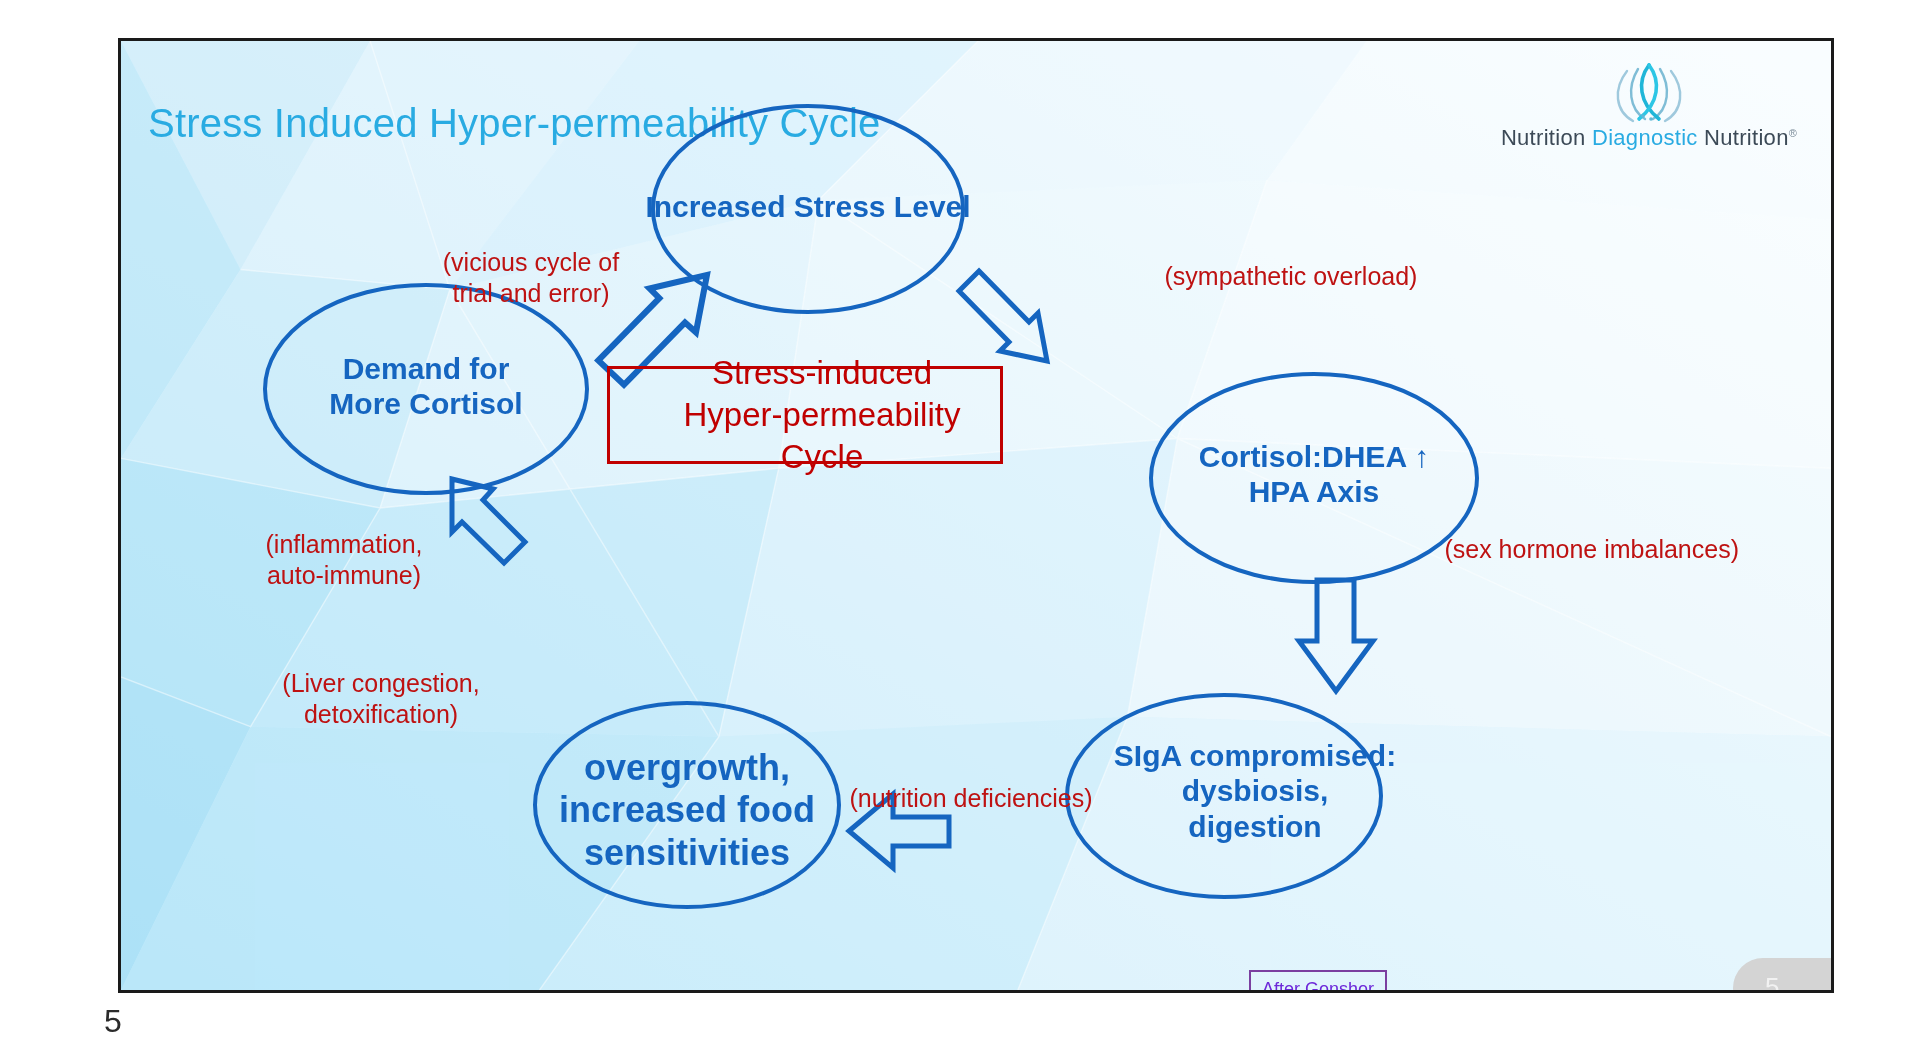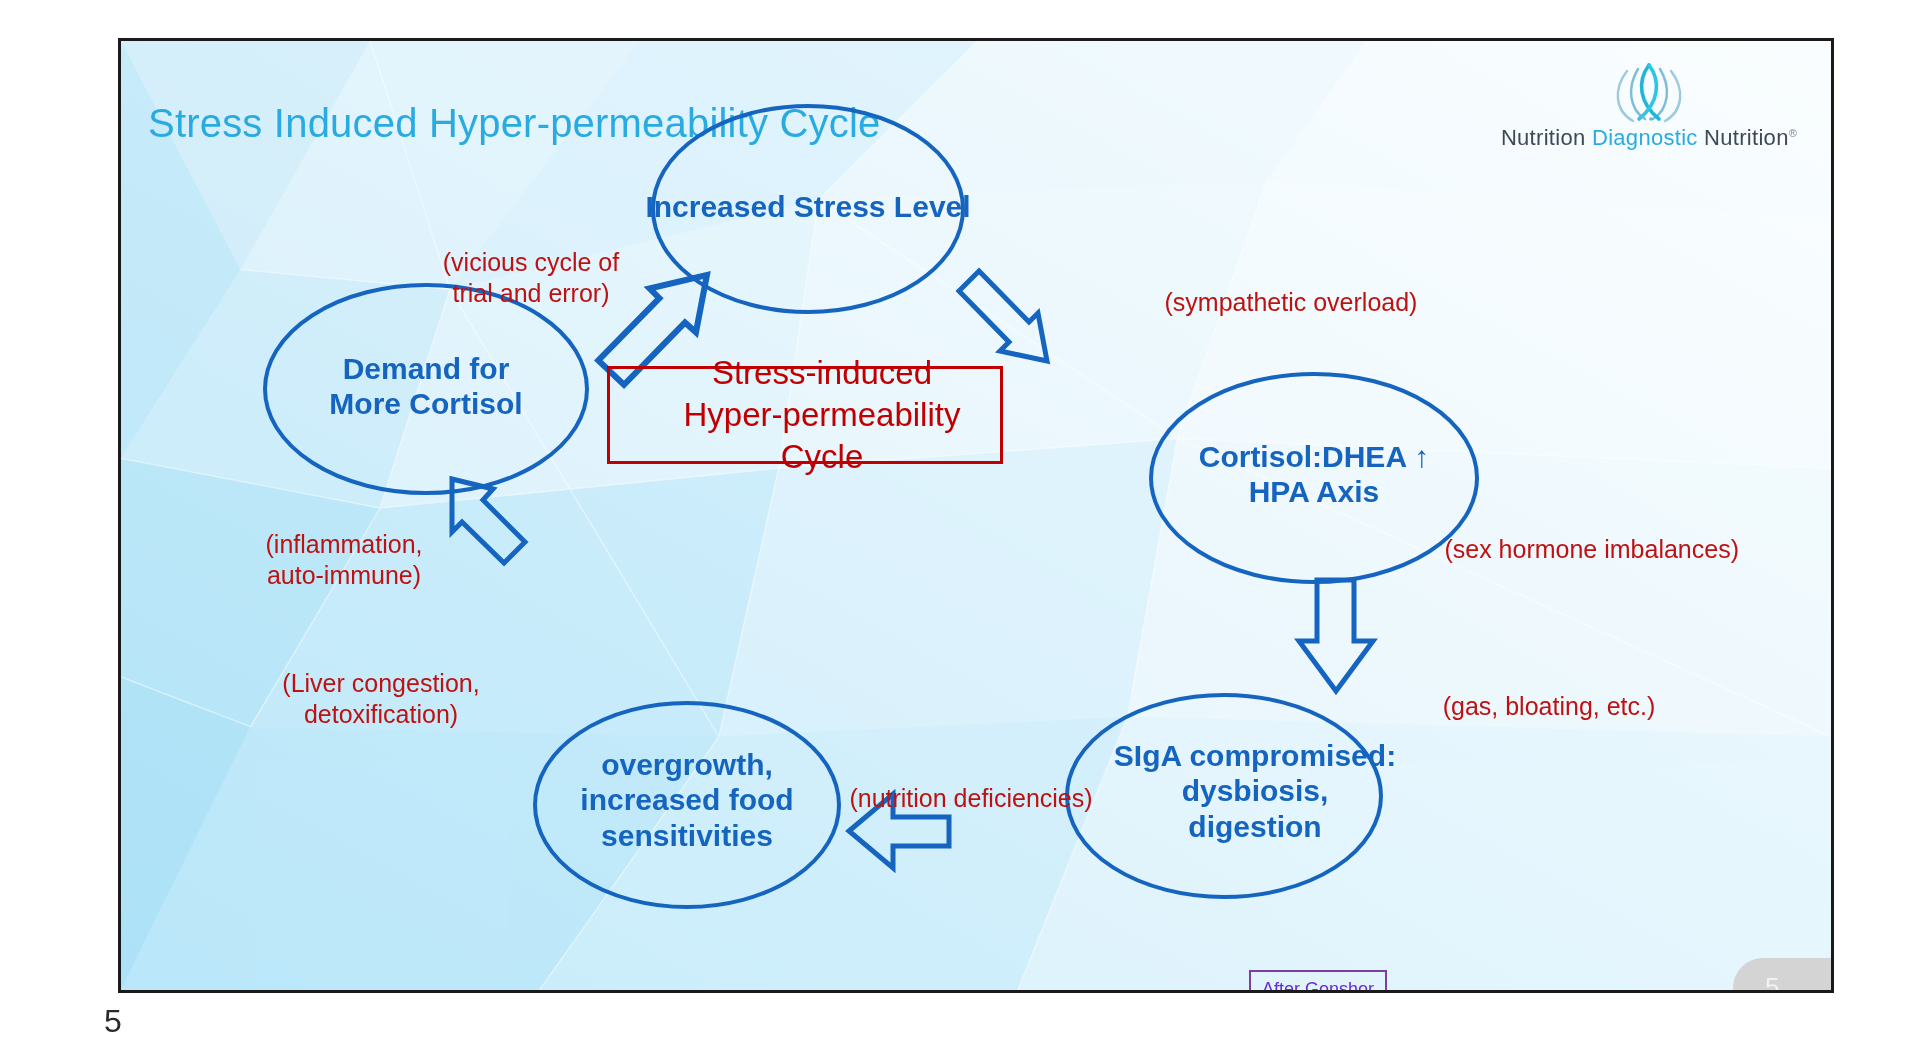--- a/index.html
+++ b/index.html
@@ -221,40 +221,39 @@
 
     <div class="node-label" style="left:517px; top:148px; width:340px; font-size:30px;">Increased Stress Level</div>
 
     <div class="node-label" style="left:1023px; top:398px; width:340px; font-size:30px;">Cortisol:DHEA ↑
 HPA Axis</div>
 
     <div class="node-label" style="left:964px; top:697px; width:340px; font-size:30px;">SIgA compromised:
 dysbiosis,
 digestion</div>
 
-    <div class="node-label" style="left:401px; top:706px; width:330px; font-size:30px;">overgrowth,
+    <div class="node-label" style="left:401px; top:706px; width:330px; font-size:36px;">overgrowth,
 increased food
 sensitivities</div>
 
     <div class="node-label" style="left:140px; top:310px; width:330px; font-size:30px;">Demand for
 More Cortisol</div>
 
     <div id="center-box">
       <div id="center-box-text">Stress-induced
 Hyper-permeability Cycle</div>
     </div>
 
     <div class="note" style="left:260px; top:206px; width:300px;">(vicious cycle of
 trial and error)</div>
 
-    <div class="note" style="left:1005px; top:246px; width:330px;">(sympathetic overload)</div>
+    <div class="note" style="left:1005px; top:220px; width:330px;">(sympathetic overload)</div>
 
     <div class="note" style="left:1278px; top:493px; width:340px;text-align:right;">(sex hormone imbalances)</div>
 
-    <div class="note" style="left:1288px; top:650px; width:280px;">(gas, bloating, etc.)</div>
 
     <div class="note" style="left:700px; top:742px; width:300px;">(nutrition deficiencies)</div>
 
     <div class="note" style="left:110px; top:627px; width:300px;">(Liver congestion,
 detoxification)</div>
 
     <div class="note" style="left:78px; top:488px; width:290px;">(inflammation,
 auto-immune)</div>
 
     <div id="credit">

